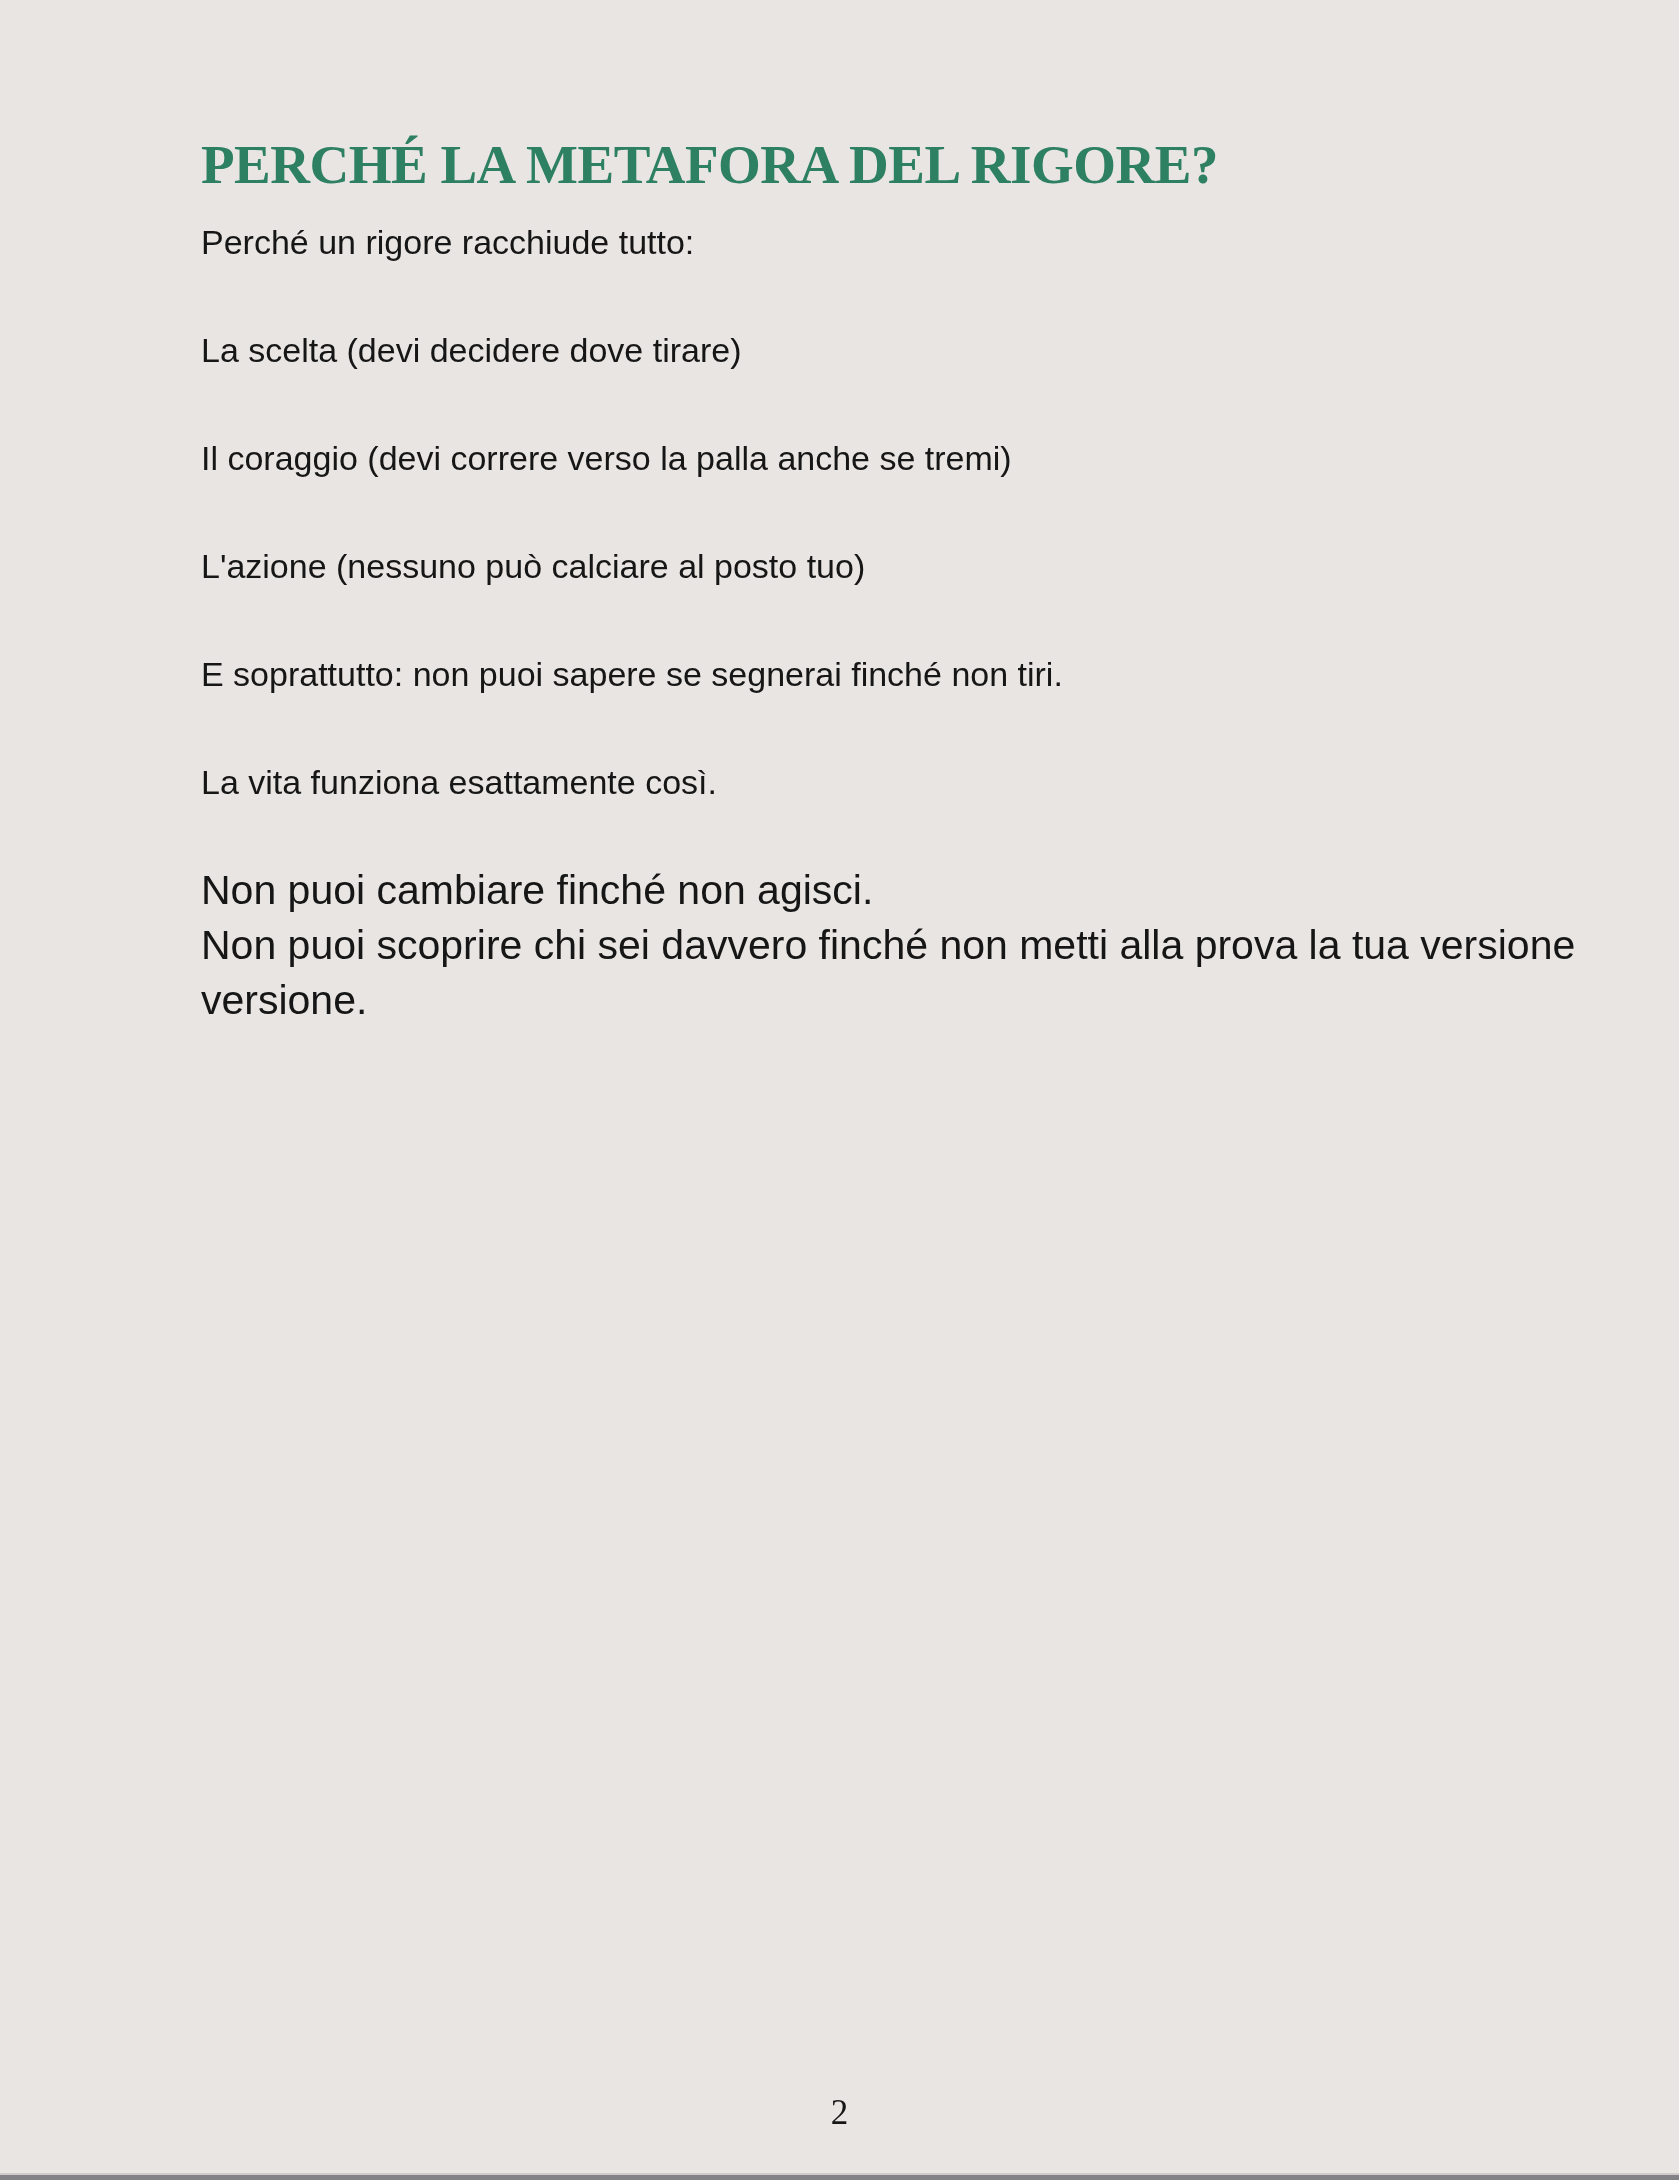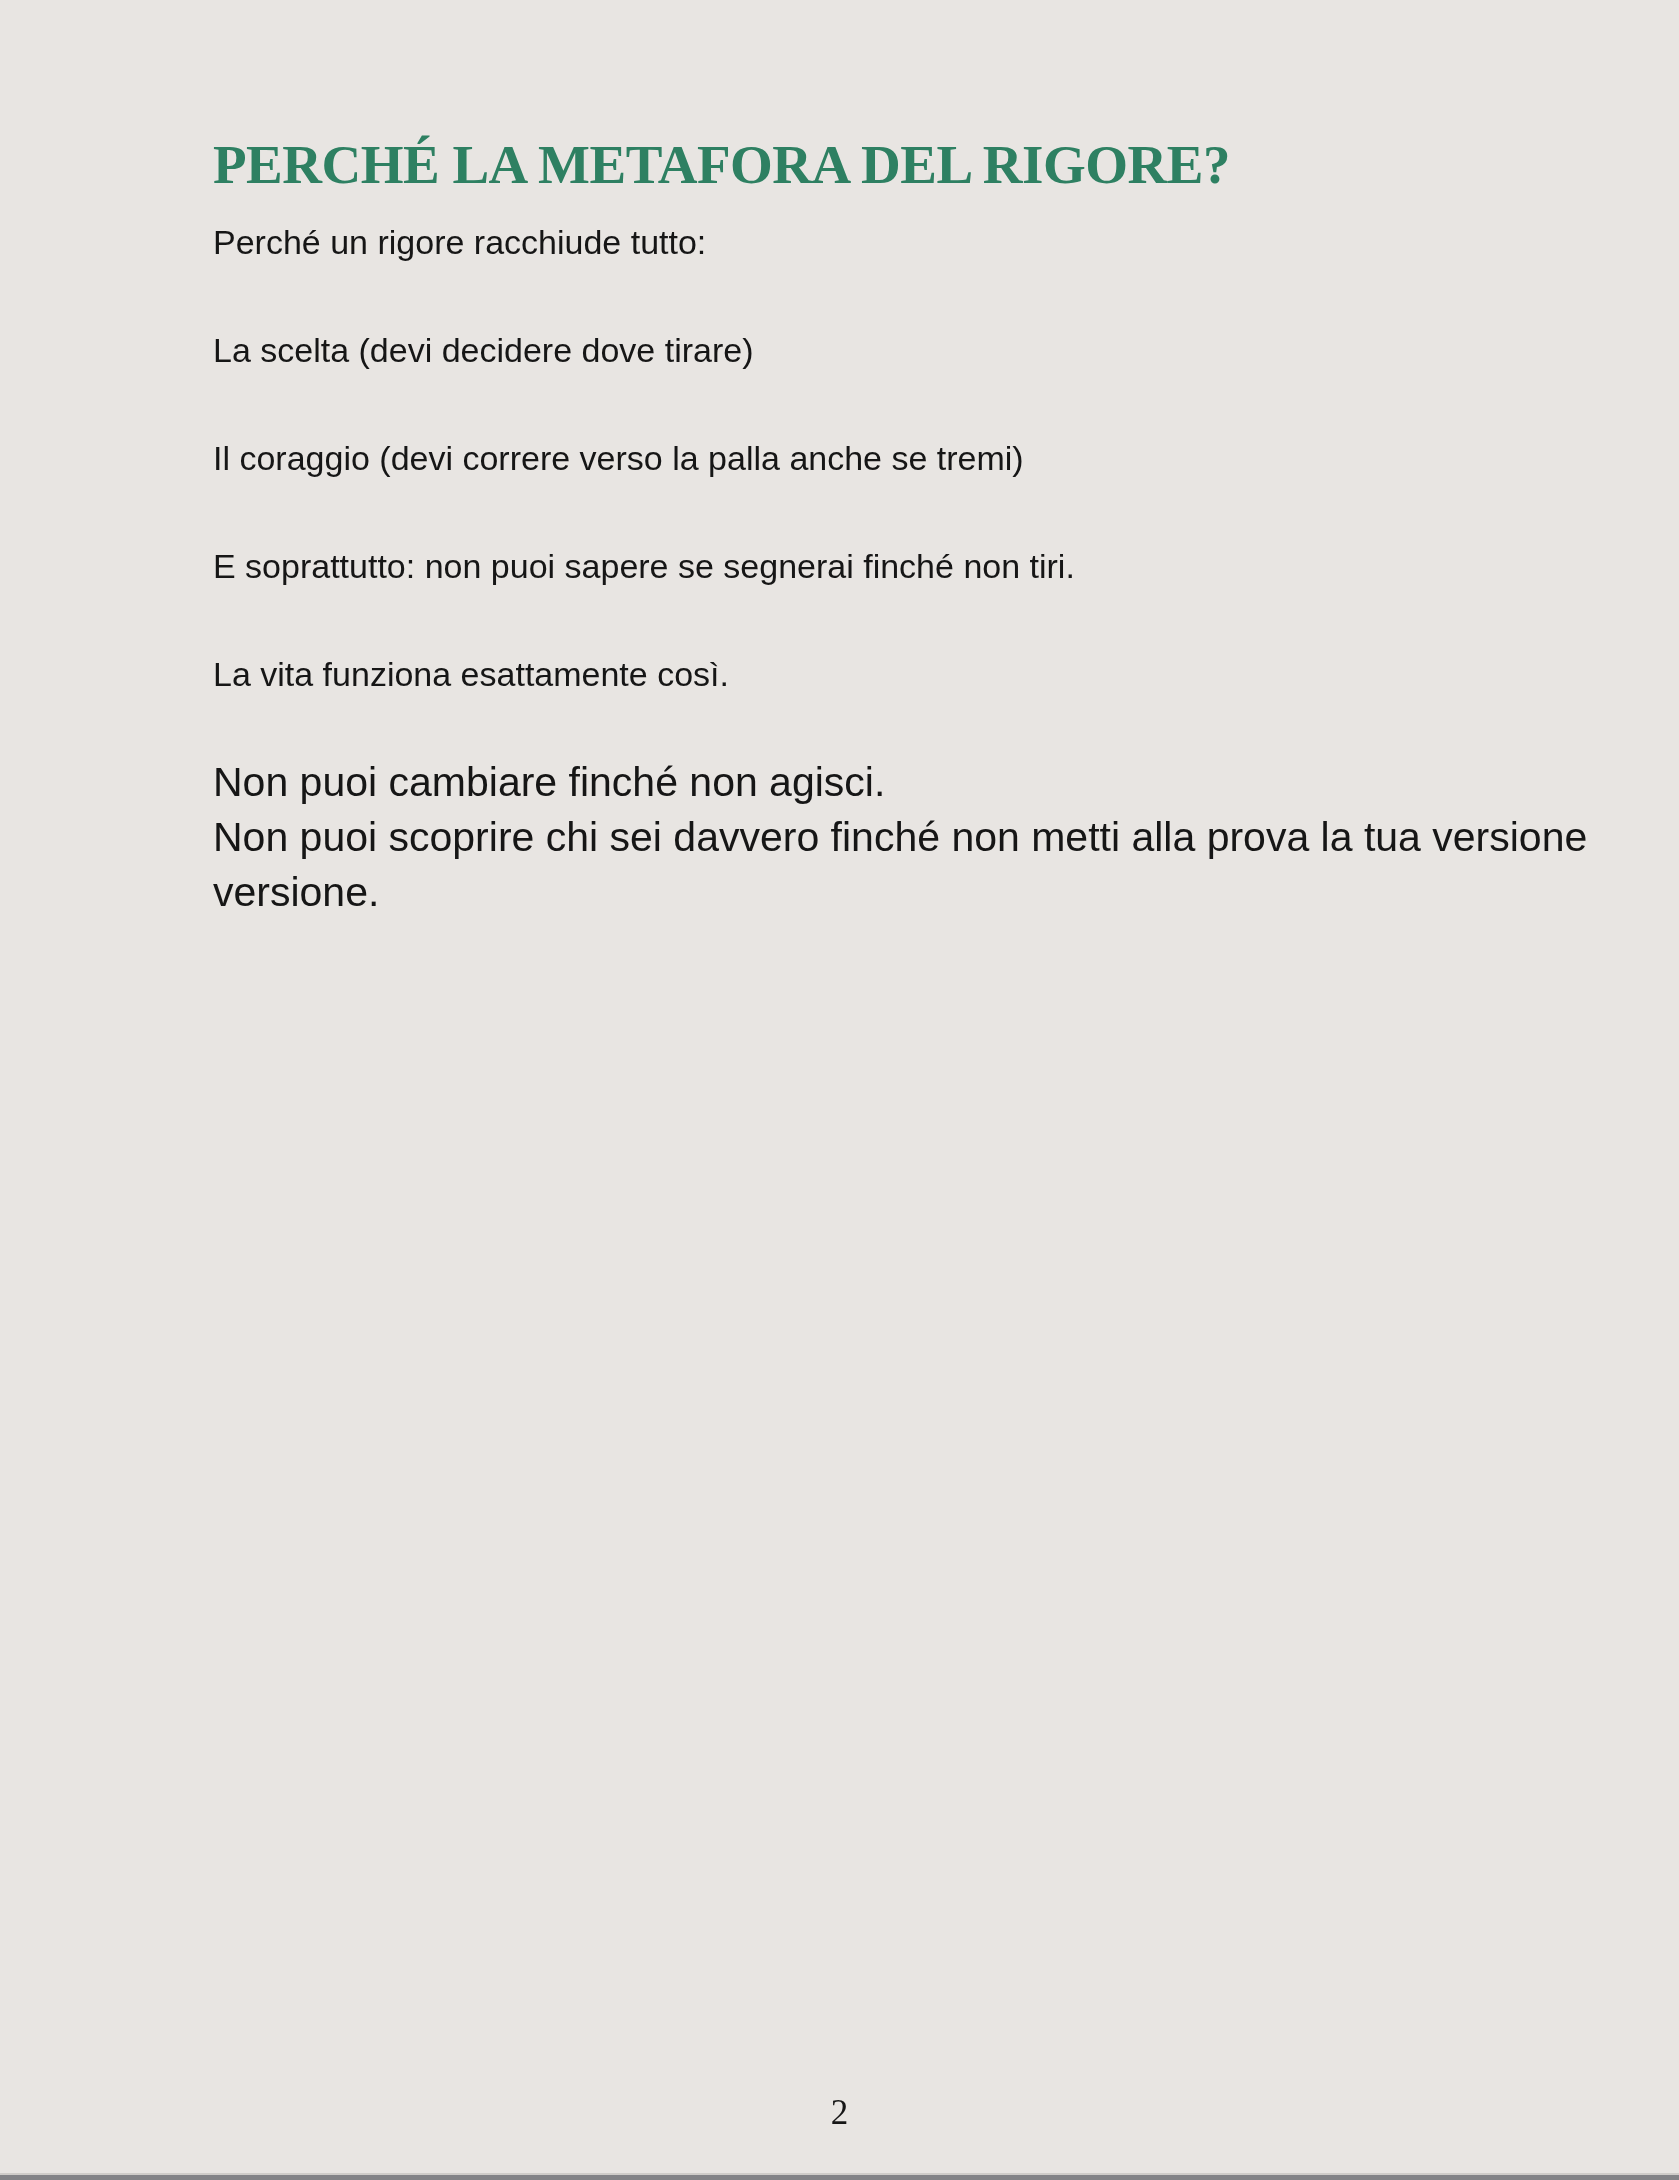--- a/index.html
+++ b/index.html
@@ -7,21 +7,20 @@
   body {
     font-family: "Liberation Sans", sans-serif;
     background: var(--bg, #e8e5e2);
   }
   .page {
     position: relative;
     width: 1679px;
     height: 2180px;
     background: var(--bg, #e8e5e2);
     overflow: hidden;
-    padding-left: 12px;
   }
   .content {
     padding: 0 199px 0 201px;
   }
   h1.title {
     margin-top: 133px;
     font-family: "Liberation Serif", serif;
     font-weight: 700;
     font-size: 55px;
     line-height: 64px;
@@ -87,20 +86,23 @@
     <div class="para">
       <span class="lead">La scelta</span><span> (devi decidere dove tirare)</span>
     </div>
 
 
 
     <div class="para">
       <span class="lead">Il coraggio</span><span> (devi correre verso la palla anche se tremi)</span>
     </div>
 
+    <div class="para">
+      <span class="lead">L'azione</span><span> (nessuno può calciare al posto tuo)</span>
+    </div>
 
     <div class="para">
       <span>E soprattutto: </span><span class="lead">non puoi sapere se segnerai finché non tiri.</span>
     </div>
 
     <div class="para">
       <span>La vita funziona esattamente così.</span>
     </div>
 
     <div class="para-group">

